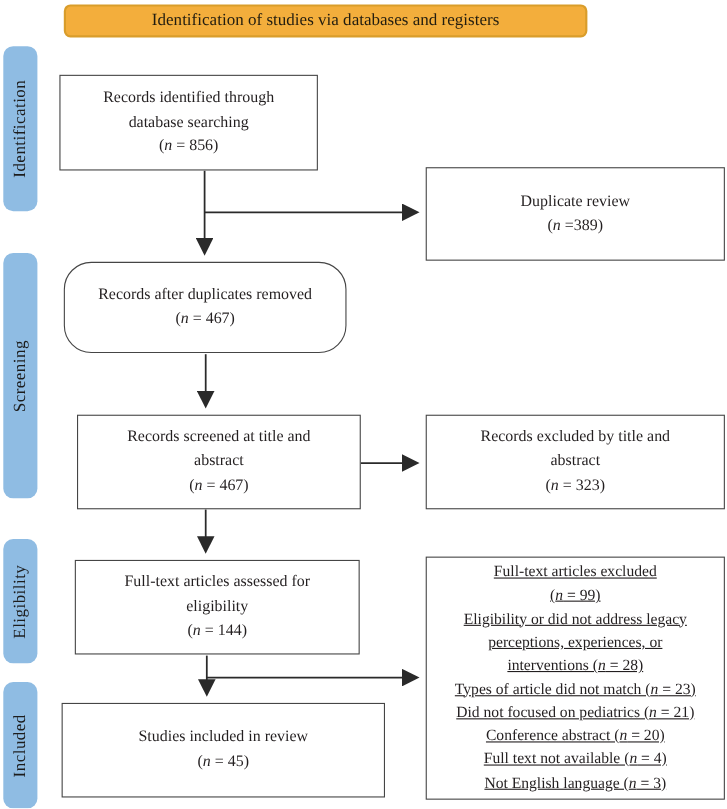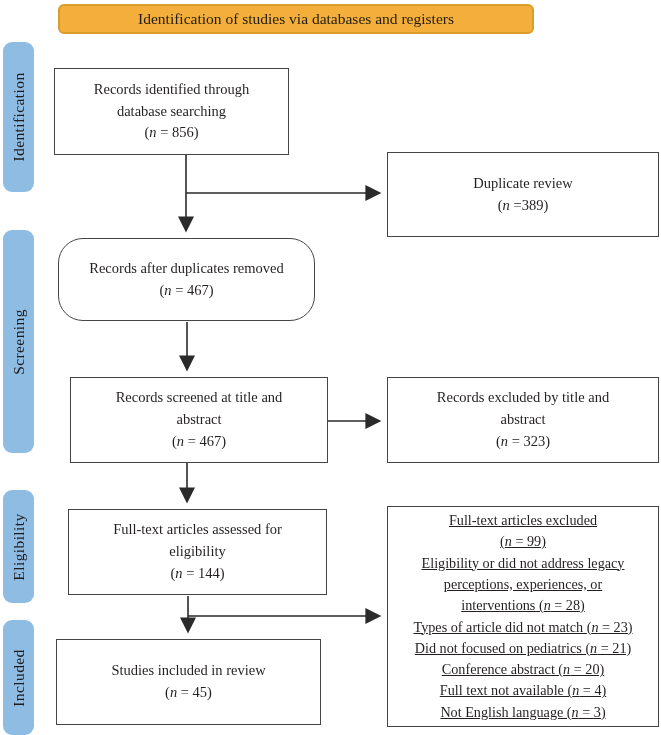--- a/index.html
+++ b/index.html
@@ -72,21 +72,21 @@
     padding: 4px 4px;
   }
   .box i { font-style: italic; }
   #b-identified    { left: 54px;  top: 68px;  width: 235px; height: 87px; }
   #b-duplicate     { left: 387px; top: 152px; width: 272px; height: 85px; }
   #b-after-dup     { left: 58px;  top: 238px; width: 257px; height: 83px; border-radius: 25px; }
   #b-screened      { left: 70px;  top: 377px; width: 258px; height: 86px; }
   #b-excl-title    { left: 387px; top: 377px; width: 272px; height: 86px; }
   #b-assessed      { left: 56px;  top: 509px; width: 259px; height: 86px; margin-left: 12px; }
   #b-ft-excluded   { left: 387px; top: 506px; width: 272px; height: 221px; font-size: 14.2px; line-height: 1.5; text-decoration: underline; }
-  #b-included      { left: 56px;  top: 639px; width: 265px; height: 86px; }
+  #b-included      { left: 56px;  top: 639px; width: 294px; height: 86px; }
 </style>
 </head>
 <body>
 
 <div class="canvas">
 
   <svg class="arrows" viewBox="0 0 661 735" xmlns="http://www.w3.org/2000/svg">
     <defs>
       <marker id="ah" markerWidth="11" markerHeight="10" refX="8.5" refY="5" orient="auto">
         <path d="M0,0 L10,5 L0,10 Z" fill="#2a2a2a"></path>

